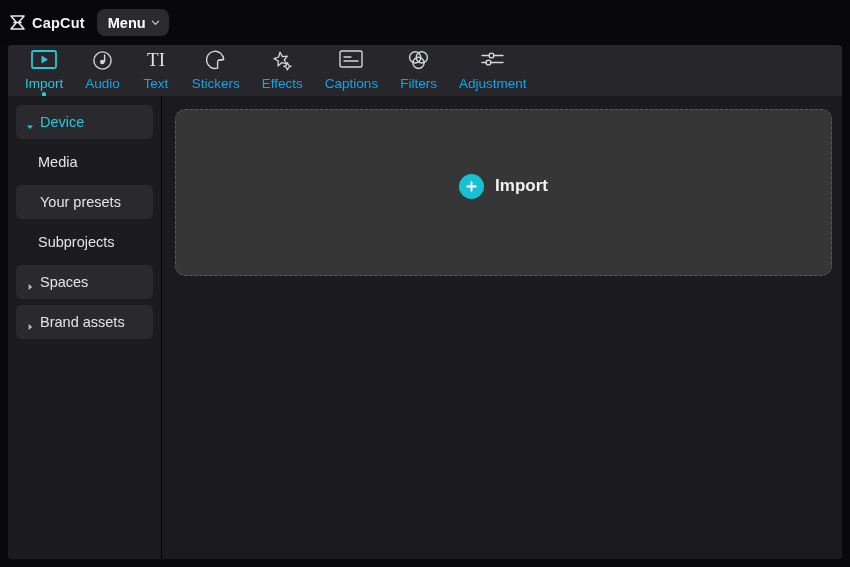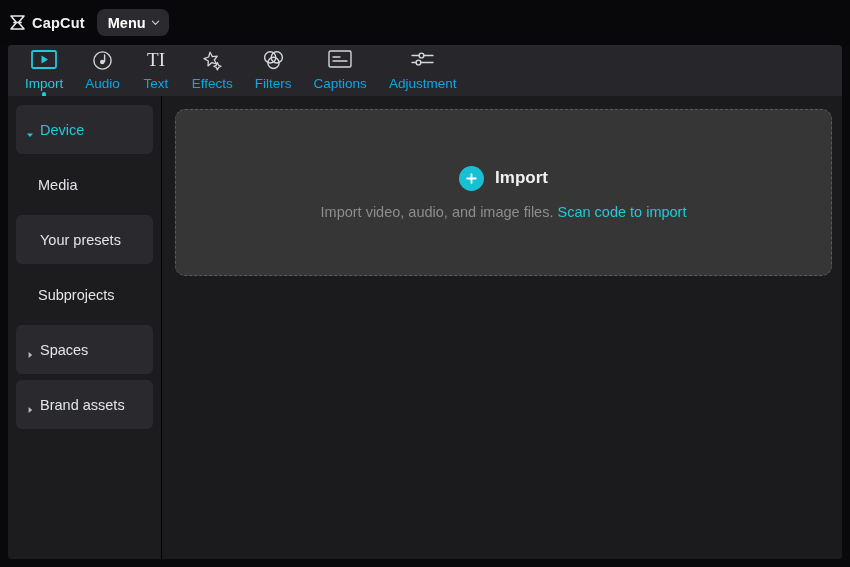--- a/index.html
+++ b/index.html
@@ -143,21 +143,21 @@
 
   .sidebar {
     width: 154px;
     min-width: 154px;
     background: #1c1c1e;
     border-right: 1px solid #000000;
     padding: 9px 8px 0 8px;
     box-sizing: border-box;
   }
   .side-item {
-    height: 49px;
+    height: 34px;
     display: flex;
     align-items: center;
     border-radius: 6px;
     padding-left: 10px;
     box-sizing: border-box;
     margin-bottom: 6px;
     cursor: pointer;
     color: #e3e5e8;
     font-size: 14.5px;
     white-space: nowrap;
@@ -280,54 +280,64 @@
       <div class="tab">
         <span class="tab-icon">
           <svg width="28" height="20" viewBox="0 0 28 20" xmlns="http://www.w3.org/2000/svg">
             <text x="14" y="16" text-anchor="middle" font-family="Liberation Serif, serif" font-size="19" fill="#e2e4e8">TI</text>
           </svg>
         </span>
         <span class="tab-label">Text</span>
         <span class="underline"></span>
       </div>
 
+      <div class="tab">
+        <span class="tab-icon">
+          <svg width="21" height="21" viewBox="0 0 21 21" fill="none" xmlns="http://www.w3.org/2000/svg">
+            <path d="M18.7 9.4 A8.6 8.6 0 1 0 12.6 18.1 L12.6 12.4 A3 3 0 0 1 13.4 10.2 Z" stroke="#d4d6da" stroke-width="1.4" fill="none" stroke-linejoin="round"></path>
+            <path d="M13.3 10.3 L19 9.5" stroke="#d4d6da" stroke-width="1.3"></path>
+          </svg>
+        </span>
+        <span class="tab-label">Stickers</span>
+        <span class="underline"></span>
+      </div>
 
       <div class="tab">
         <span class="tab-icon">
           <svg width="22" height="21" viewBox="0 0 22 21" fill="none" xmlns="http://www.w3.org/2000/svg">
             <path d="M9 2.2 L11.4 6.6 L16.3 6.1 L13.3 10 L15.6 14 L10.9 12.6 L7 15.9 L7.3 11 L3 8.6 L7.6 7 Z" stroke="#d4d6da" stroke-width="1.3" fill="none" stroke-linejoin="round"></path>
             <path d="M16.4 12.6 L17.6 15.2 L20.1 16.3 L17.6 17.4 L16.4 19.9 L15.3 17.4 L12.8 16.3 L15.3 15.2 Z" stroke="#d4d6da" stroke-width="1.2" fill="none" stroke-linejoin="round"></path>
           </svg>
         </span>
         <span class="tab-label">Effects</span>
         <span class="underline"></span>
       </div>
 
+
+      <div class="tab">
+        <span class="tab-icon">
+          <svg width="24" height="18" viewBox="0 0 24 18" fill="none" xmlns="http://www.w3.org/2000/svg">
+            <rect x="1" y="1" width="22" height="16" rx="1.5" stroke="#d4d6da" stroke-width="1.4" fill="none"></rect>
+            <path d="M5 7 H12" stroke="#d4d6da" stroke-width="1.4" stroke-linecap="round"></path>
+            <path d="M5 11 H19" stroke="#d4d6da" stroke-width="1.4" stroke-linecap="round"></path>
+          </svg>
+        </span>
+        <span class="tab-label">Captions</span>
+        <span class="underline"></span>
+      </div>
 
       <div class="tab">
         <span class="tab-icon">
           <svg width="23" height="20" viewBox="0 0 23 20" fill="none" xmlns="http://www.w3.org/2000/svg">
             <circle cx="8.2" cy="7.4" r="5.6" stroke="#d4d6da" stroke-width="1.4" fill="none"></circle>
             <circle cx="14.8" cy="7.4" r="5.6" stroke="#d4d6da" stroke-width="1.4" fill="none"></circle>
             <circle cx="11.5" cy="12.9" r="5.6" stroke="#d4d6da" stroke-width="1.4" fill="none"></circle>
           </svg>
         </span>
         <span class="tab-label">Filters</span>
-        <span class="underline"></span>
-      </div>
-
-      <div class="tab">
-        <span class="tab-icon">
-          <svg width="24" height="18" viewBox="0 0 24 18" fill="none" xmlns="http://www.w3.org/2000/svg">
-            <rect x="1" y="1" width="22" height="16" rx="1.5" stroke="#d4d6da" stroke-width="1.4" fill="none"></rect>
-            <path d="M5 7 H12" stroke="#d4d6da" stroke-width="1.4" stroke-linecap="round"></path>
-            <path d="M5 11 H19" stroke="#d4d6da" stroke-width="1.4" stroke-linecap="round"></path>
-          </svg>
-        </span>
-        <span class="tab-label">Captions</span>
         <span class="underline"></span>
       </div>
 
       <div class="tab">
         <span class="tab-icon">
           <svg width="25" height="18" viewBox="0 0 25 18" fill="none" xmlns="http://www.w3.org/2000/svg">
             <path d="M2 5.5 H9" stroke="#d4d6da" stroke-width="1.4" stroke-linecap="round"></path>
             <path d="M14 5.5 H23" stroke="#d4d6da" stroke-width="1.4" stroke-linecap="round"></path>
             <circle cx="11.5" cy="5.5" r="2.4" stroke="#d4d6da" stroke-width="1.4" fill="none"></circle>
             <path d="M2 12.5 H6" stroke="#d4d6da" stroke-width="1.4" stroke-linecap="round"></path>
@@ -391,22 +401,18 @@
       <div class="content">
         <div class="dropzone">
           <div class="dz-main">
             <span class="plus-circle">
               <svg width="13" height="13" viewBox="0 0 13 13" xmlns="http://www.w3.org/2000/svg">
                 <path d="M6.5 2.2 V10.8 M2.2 6.5 H10.8" stroke="#ffffff" stroke-width="1.8" stroke-linecap="round"></path>
               </svg>
             </span>
             <span class="dz-title">Import</span>
           </div>
-          <div class="dz-sub">
-            <span>Import video, audio, and image files.</span>
-            <span class="dz-link">Scan code to import</span>
-          </div>
         </div>
       </div>
 
     </div>
   </div>
 </div>
 
 </body></html>

